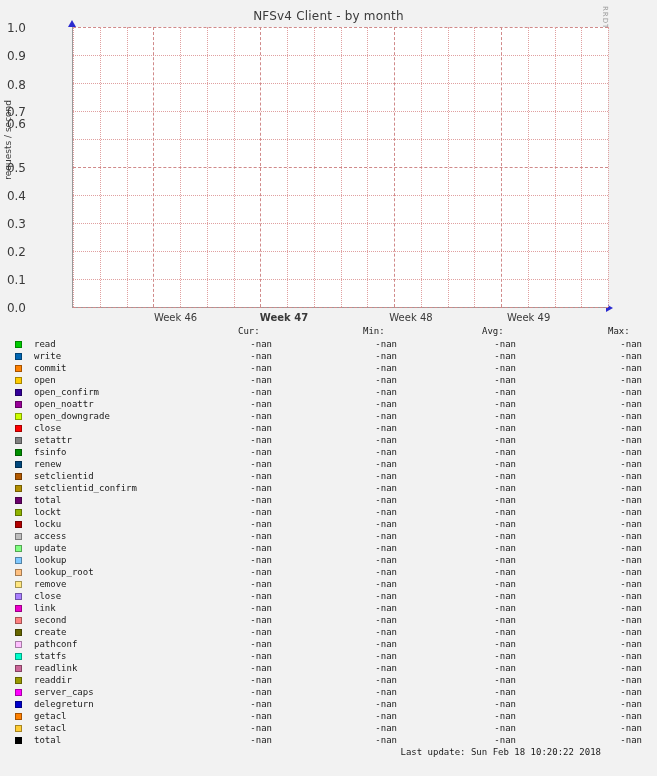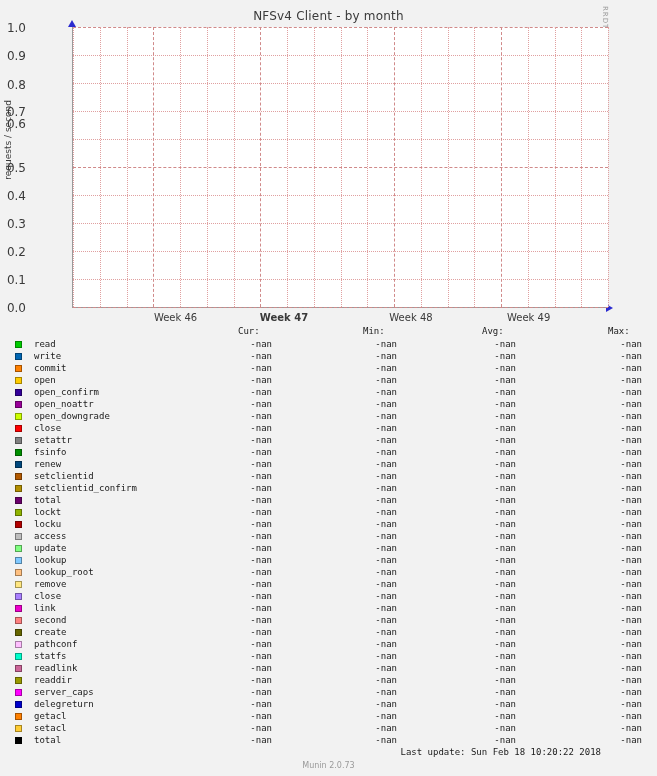--- a/index.html
+++ b/index.html
@@ -534,15 +534,14 @@
           <span class="lbl">total</span>
           <span class="val v-cur">-nan</span>
           <span class="val v-min">-nan</span>
           <span class="val v-avg">-nan</span>
           <span class="val v-max">-nan</span>
         </div>
       </div>
   </div>
 
   <div id="lastupdate">Last update: Sun Feb 18 10:20:22 2018</div>
-  <div id="munin-version">Munin 2.0.73</div>
 
 </div>
 
 </body></html>

